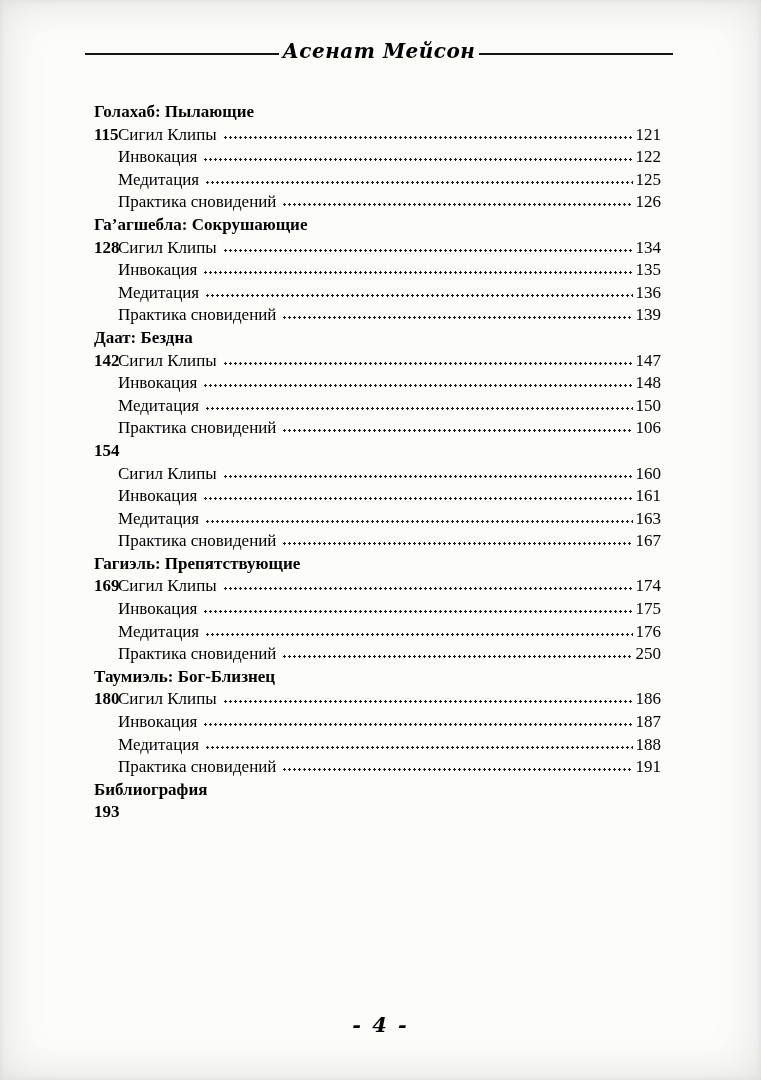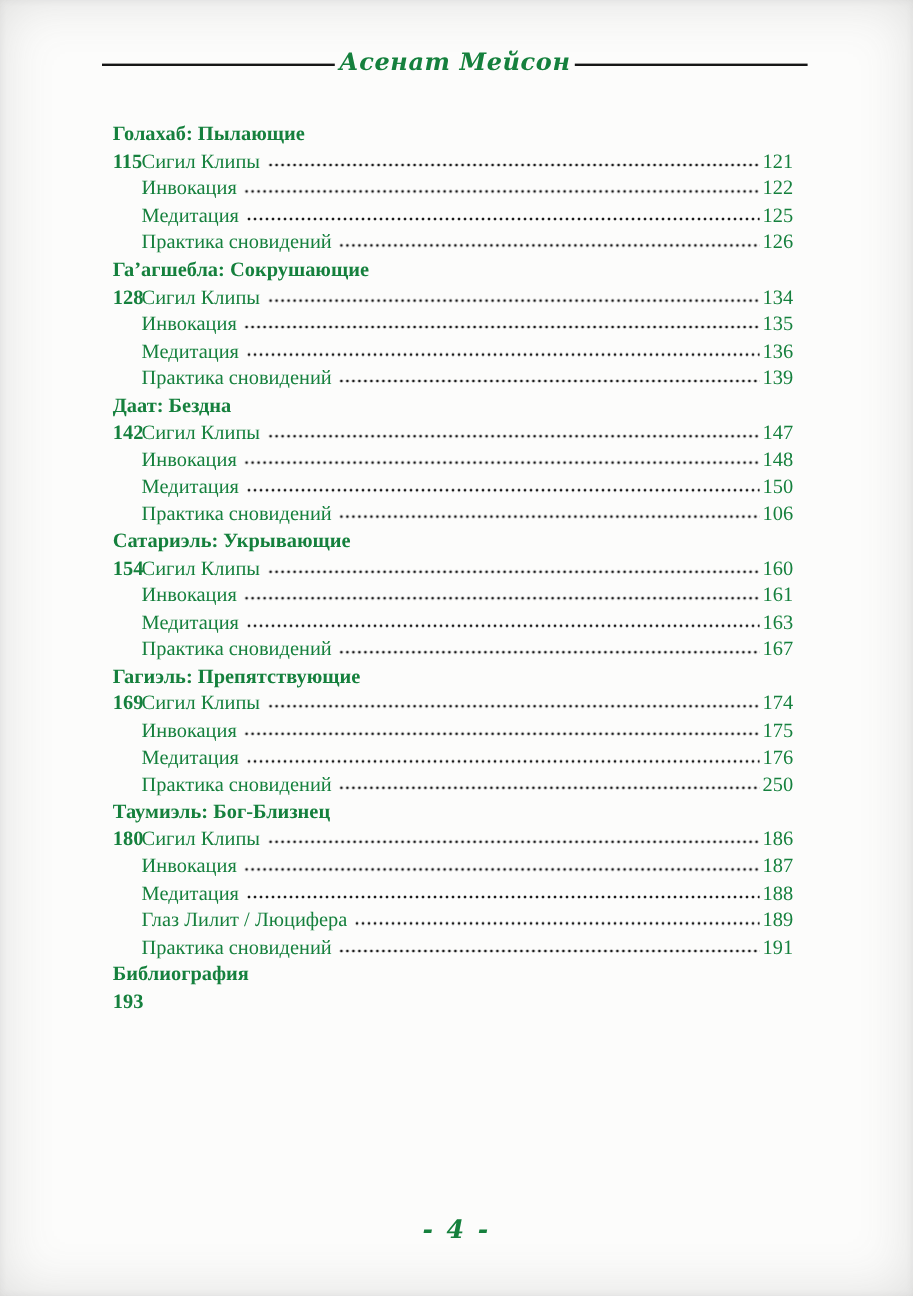--- a/index.html
+++ b/index.html
@@ -2,21 +2,21 @@
 <html><head>
 <meta charset="utf-8">
 <style>
   html, body { margin: 0; padding: 0; background: #e8e8e8; }
   .page {
     position: relative;
     width: 761px;
     height: 1080px;
     margin: 0 auto;
     background: #fcfcfb;
-    color: #15803d;
+    color: #000000;
     font-family: "Liberation Serif", "DejaVu Serif", serif;
     box-shadow:
       inset 0 0 45px rgba(90,90,90,0.18),
       inset 0 0 6px rgba(120,120,120,0.12);
     overflow: hidden;
   }
   
   .running-header {
     position: absolute;
     left: 85px;
@@ -165,21 +165,20 @@
         <span class="toc-label">Медитация</span>
         <span class="dots"></span>
         <span class="toc-page">150</span>
       </div>
       <div class="toc-row sub">
         <span class="toc-label">Практика сновидений</span>
         <span class="dots"></span>
         <span class="toc-page">106</span>
       </div>
       <div class="toc-row top">
-        <span class="toc-label">Сатариэль: Укрывающие</span>
         <span class="dots"></span>
         <span class="toc-page">154</span>
       </div>
       <div class="toc-row sub">
         <span class="toc-label">Сигил Клипы</span>
         <span class="dots"></span>
         <span class="toc-page">160</span>
       </div>
       <div class="toc-row sub">
         <span class="toc-label">Инвокация</span>
@@ -235,25 +234,20 @@
         <span class="toc-label">Инвокация</span>
         <span class="dots"></span>
         <span class="toc-page">187</span>
       </div>
       <div class="toc-row sub">
         <span class="toc-label">Медитация</span>
         <span class="dots"></span>
         <span class="toc-page">188</span>
       </div>
       <div class="toc-row sub">
-        <span class="toc-label">Глаз Лилит / Люцифера</span>
-        <span class="dots"></span>
-        <span class="toc-page">189</span>
-      </div>
-      <div class="toc-row sub">
         <span class="toc-label">Практика сновидений</span>
         <span class="dots"></span>
         <span class="toc-page">191</span>
       </div>
       <div class="toc-row top">
         <span class="toc-label">Библиография</span>
         <span class="dots"></span>
         <span class="toc-page">193</span>
       </div>
     </div>

